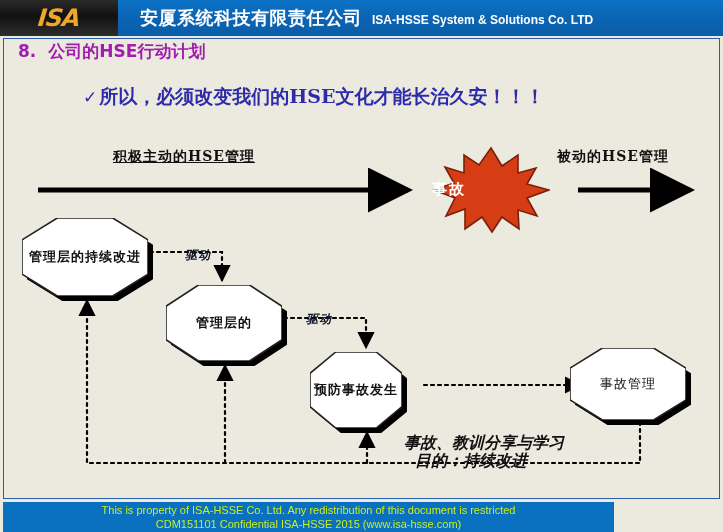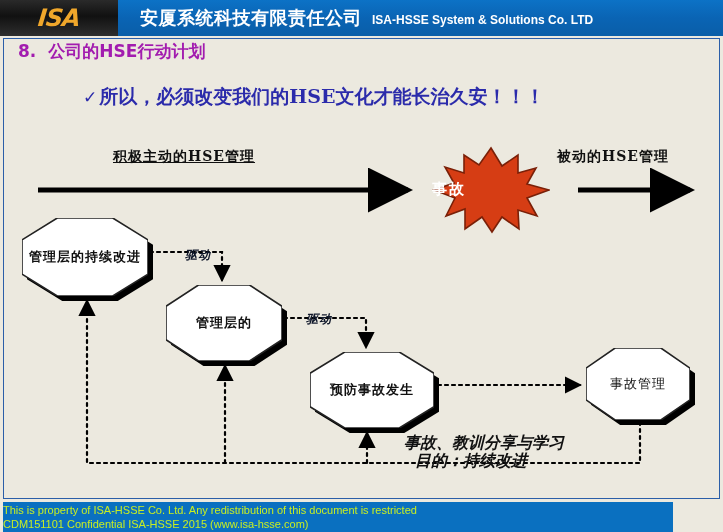--- a/index.html
+++ b/index.html
@@ -171,22 +171,22 @@
     font-weight: bold;
     font-size: 13px;
     color: #111111;
     line-height: 1.35;
     letter-spacing: 1px;
     text-align: right;
     white-space: nowrap;
   }
   #node-mgmt  { left: 22px;  top: 218px;  width: 126px; height: 78px; }
   #node-emp   { left: 166px; top: 285px;  width: 116px; height: 76px; }
-  #node-prev  { left: 310px; top: 352px;  width: 124px; height: 76px; }
-  #node-acc   { left: 586px; top: 348px;  width: 104px; height: 72px; }
+  #node-prev  { left: 310px; top: 352px;  width: 92px; height: 76px; }
+  #node-acc   { left: 570px; top: 348px;  width: 116px; height: 72px; }
   #node-acc .txt { font-weight: normal; font-size: 13px; }
 
   .drive-label {
     position: absolute;
     font-family: "DejaVu Serif", serif;
     font-weight: bold;
     font-style: italic;
     font-size: 12px;
     color: #0f172a;
     letter-spacing: 1px;
@@ -212,23 +212,23 @@
     position: absolute;
     left: 0; top: 0;
     width: 723px; height: 500px;
     pointer-events: none;
   }
 
   
   .footer {
     position: absolute;
     left: 3px; top: 502px;
-    width: 670px; height: 30px;
+    width: 611px; height: 30px;
     background: #0a70c0;
-    text-align: left;
+    text-align: center;
     font-family: "Liberation Sans", sans-serif;
     font-size: 11px;
     color: #c8ee22;
     line-height: 14px;
     padding-top: 1px;
     box-sizing: border-box;
   }
   .footer div { white-space: nowrap; }
 </style>
 </head>

